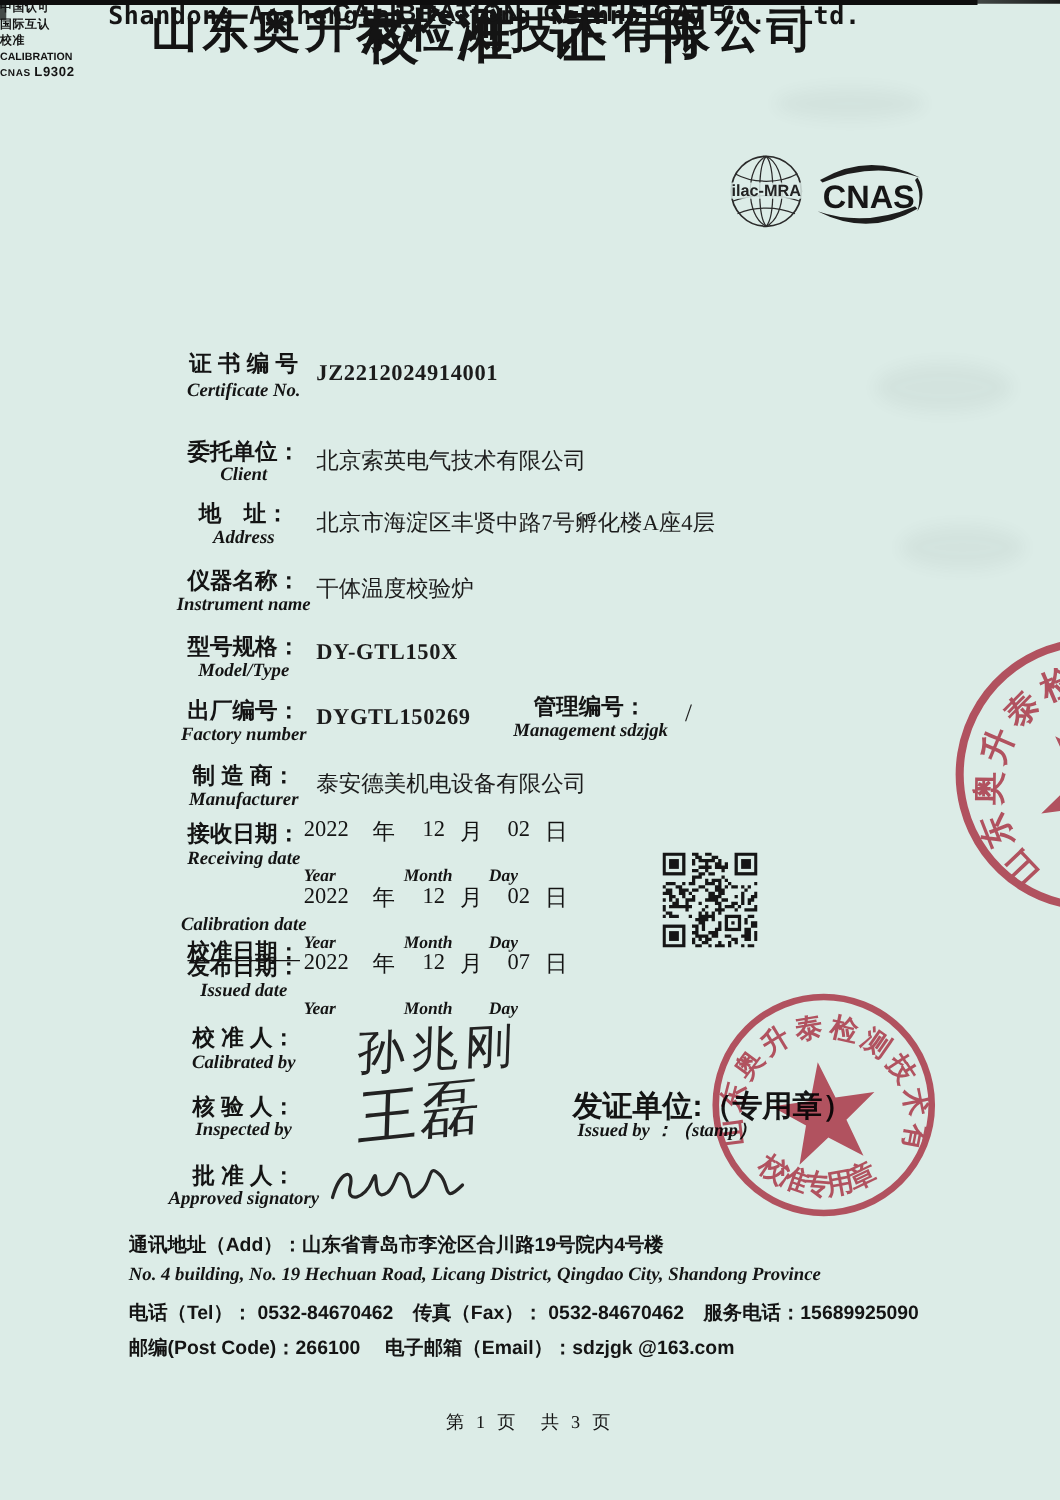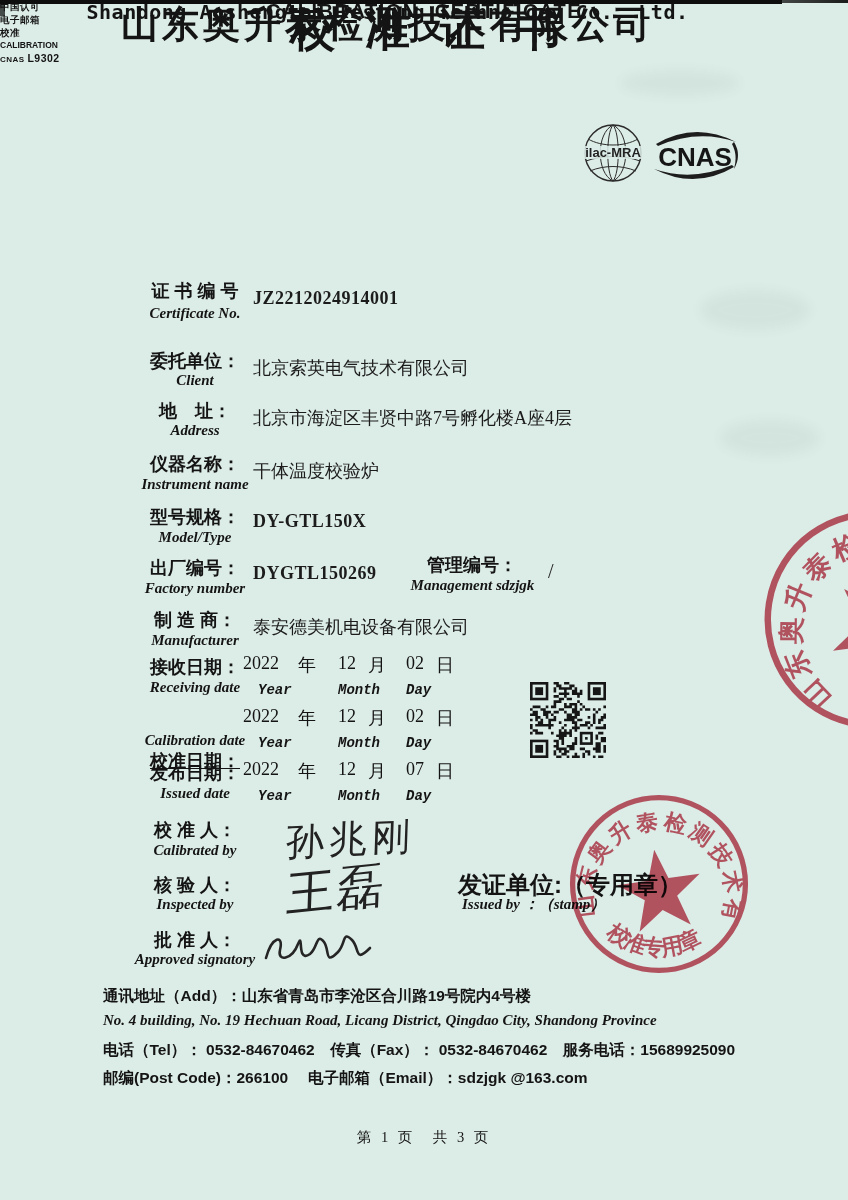--- a/index.html
+++ b/index.html
@@ -26,21 +26,21 @@
   .title-cn{top:193;left:0;width:100%;text-align:center;font-size:45px;font-weight:bold;letter-spacing:30px;padding-left:32px;box-sizing:border-box;white-space:nowrap;}
   .title-en{top:250;left:0;width:100%;text-align:center;font-size:20px;font-weight:bold;letter-spacing:1.5px;word-spacing:9px;white-space:nowrap;}
   
   .lbl{left:116px;width:158px;text-align:center;font-size:18px;font-weight:bold;white-space:nowrap;}
   .lble{left:116px;width:158px;text-align:center;font-family:"Liberation Serif",serif;font-style:italic;font-weight:bold;font-size:15px;white-space:nowrap;}
   .val{left:253px;font-family:"Liberation Serif",serif;font-size:18px;white-space:nowrap;color:#1c1c1c;}
   .val-b{font-weight:bold;letter-spacing:.5px;}
   .dateline{left:243px;font-family:"Liberation Serif",serif;font-size:18px;display:flex;white-space:nowrap;}
   .dateline .y{width:55px;} .dateline .u1{width:40px;} .dateline .m{width:30px;}
   .dateline .u2{width:38px;} .dateline .d{width:30px;}
-  .datesub{left:243px;padding-left:15px;font-family:Liberation Mono, monospace;font-style:italic;font-weight:bold;font-size:14px;display:flex;white-space:nowrap;}
+  .datesub{left:228px;padding-left:15px;font-family:Liberation Serif, serif;font-style:italic;font-weight:bold;font-size:14px;display:flex;white-space:nowrap;margin-top:12px;}
   .datesub .s1{width:80px;} .datesub .s2{width:68px;}
   
   .sig{font-family:"Liberation Serif",serif;color:#222;white-space:nowrap;}
   .sig1{left:286px;top:814px;font-size:38px;transform:rotate(-3deg) skewX(-5deg);letter-spacing:5px;}
   .sig2{left:286px;top:858px;font-size:48px;transform:rotate(-6deg) skewX(-8deg);letter-spacing:2px;}
   
   .stamp{mix-blend-mode:multiply;opacity:.85;}
   .edge-stamp{transform:rotate(-36deg);}
   
   .footer-rule{top:970;left:82;width:712px;height:3.5px;background:#0e0e0e;}
@@ -75,21 +75,21 @@
 
   <svg class="abs" style="left:650px;top:127px;" width="90" height="58" viewBox="0 0 90 58">
     <path d="M6,17 Q 45,-6 86,15 Q 48,2 8,19 Z" fill="#1d1d1d"></path>
     <path d="M84,40 Q 45,63 4,42 Q 42,55 82,38 Z" fill="#1d1d1d"></path>
     <path d="M84,15 Q 92,28 84,42 Q 88,28 82,17 Z" fill="#1d1d1d"></path>
     <text x="45" y="39" text-anchor="middle" font-family="Liberation Sans, sans-serif" font-size="26" font-weight="bold" letter-spacing="0" fill="#161616">CNAS</text>
   </svg>
 
   <div class="abs accred">
     <div>中国认可</div>
-    <div>电子邮箱</div>
+    <div>国际互认</div>
     <div>校准</div>
     <div class="sm">CALIBRATION</div>
     <div class="cnasno"><span>CNAS </span><b>L9302</b></div>
   </div>
 
   <div class="abs header-rule"></div>
 
   <div class="abs title-cn">校准证书</div>
   <div class="abs title-en">CALIBRATION CERTIFICATE</div>
 

